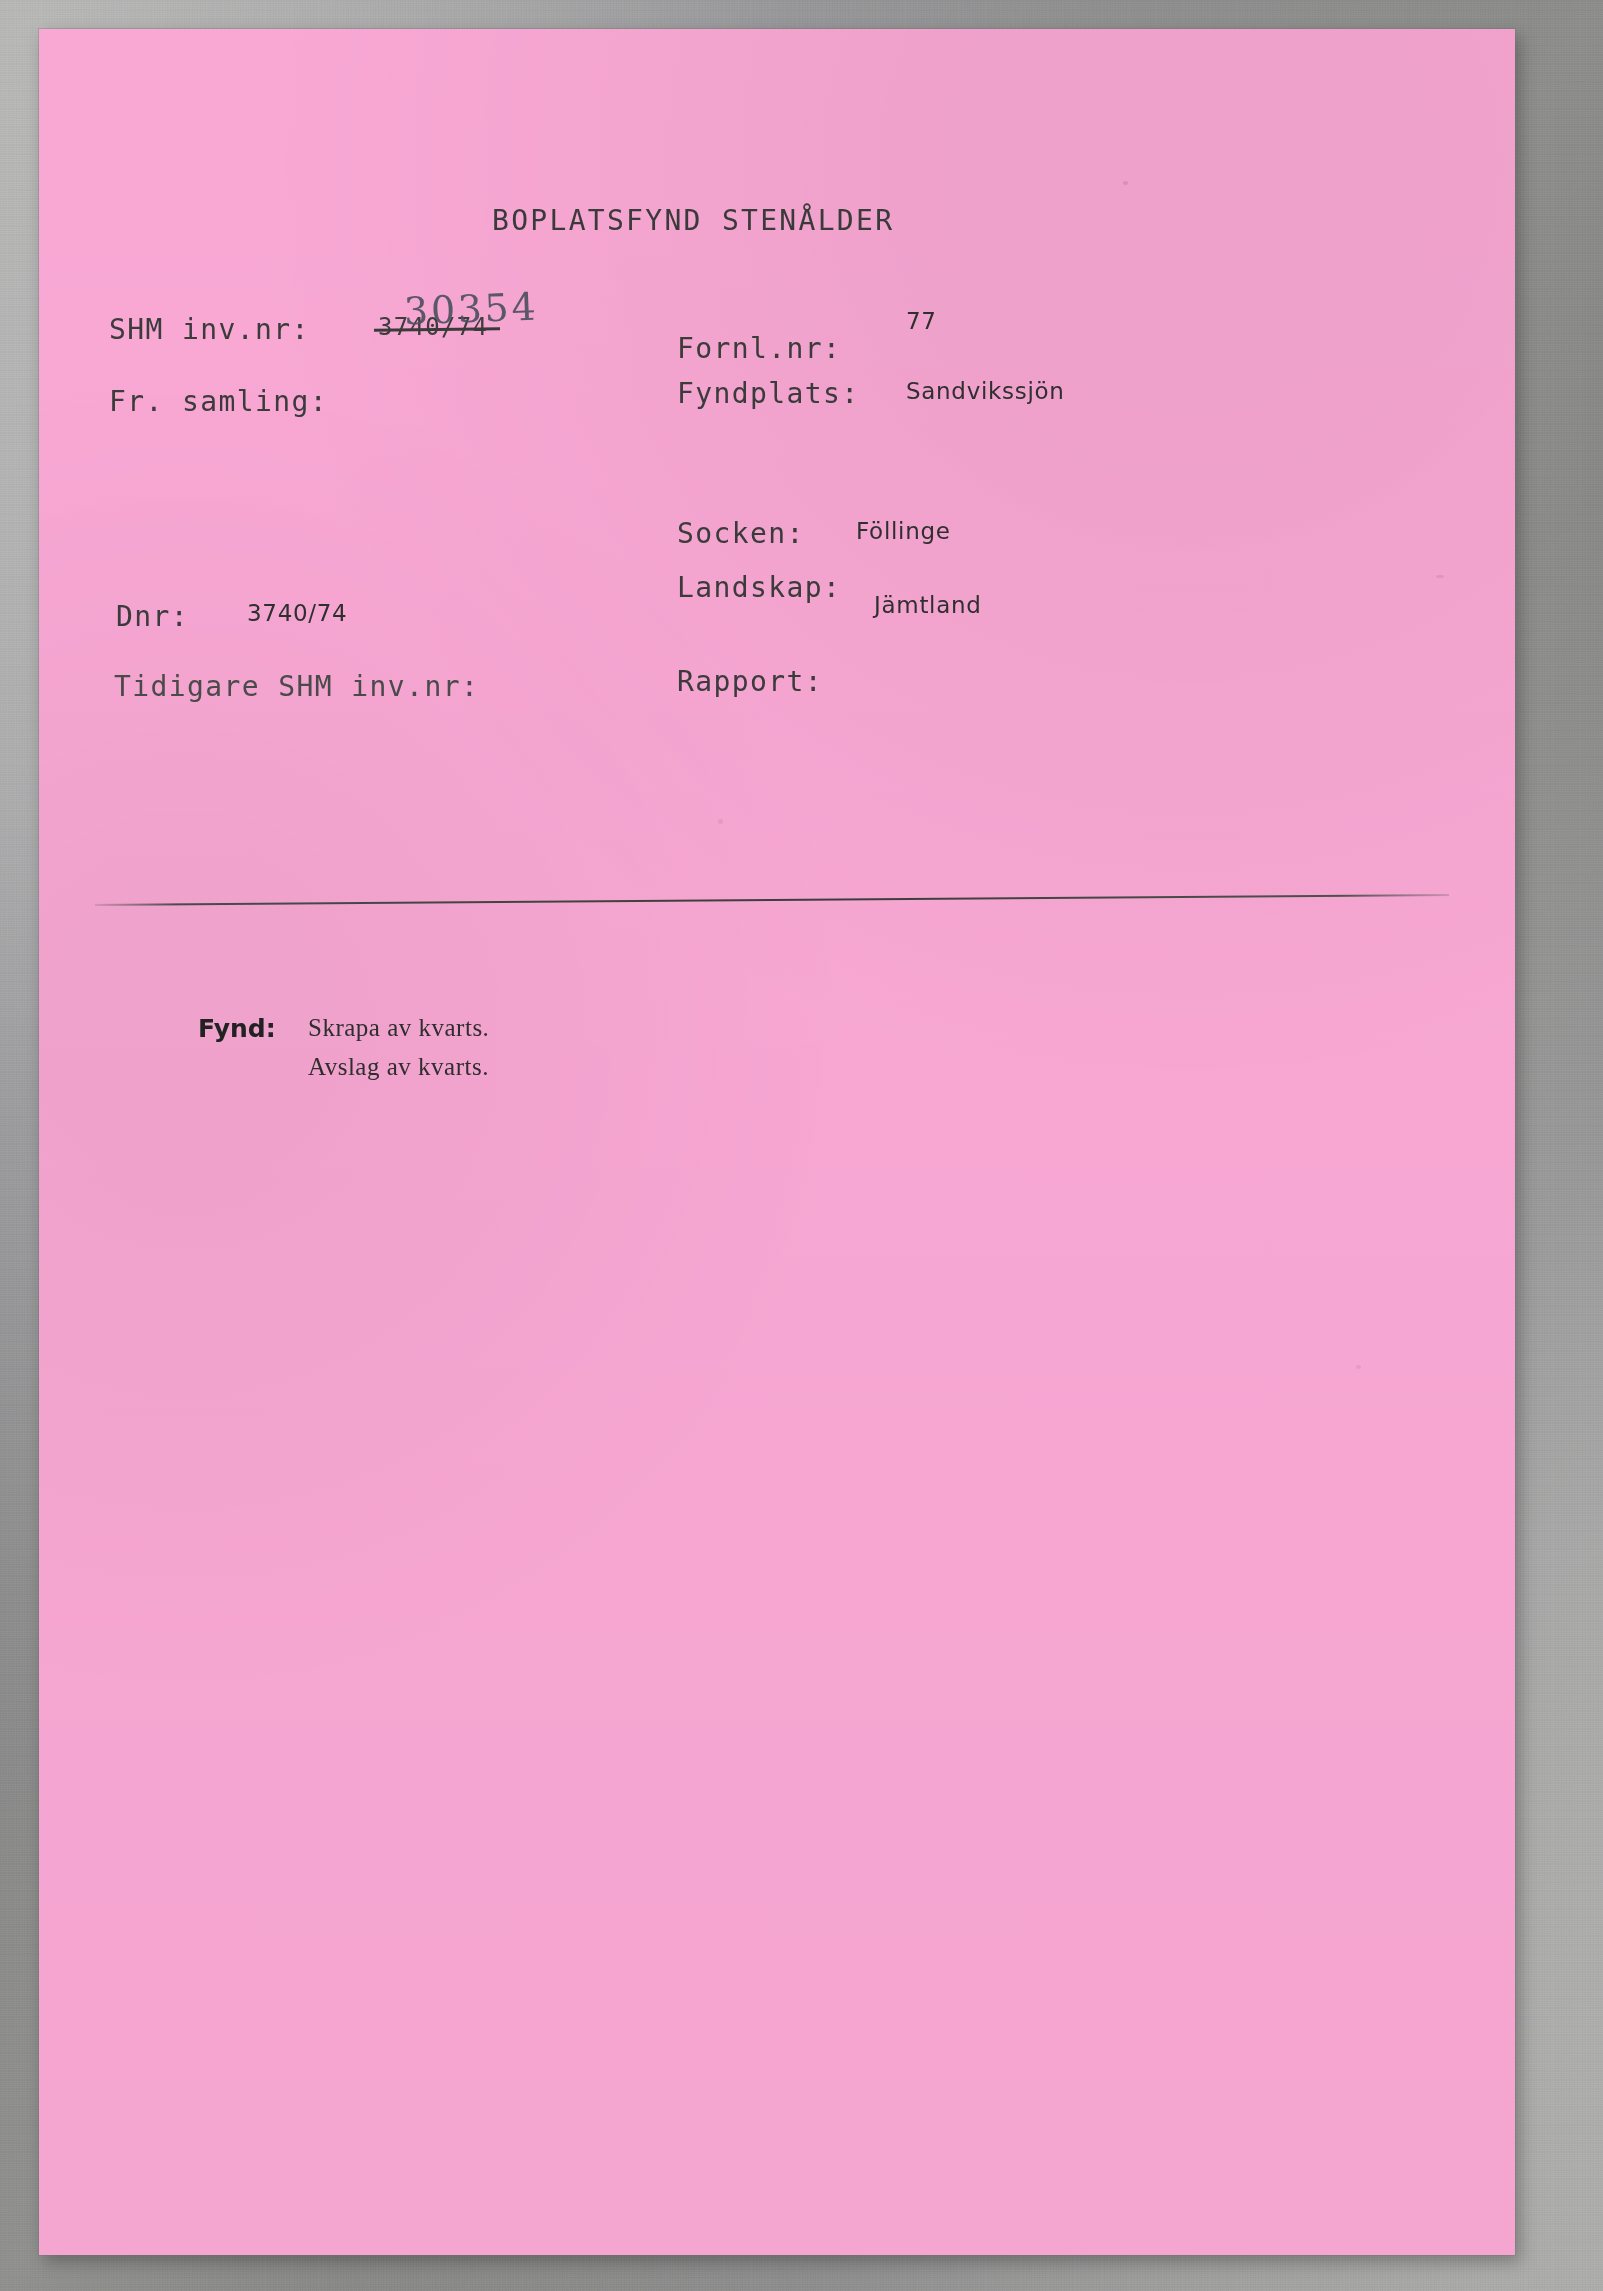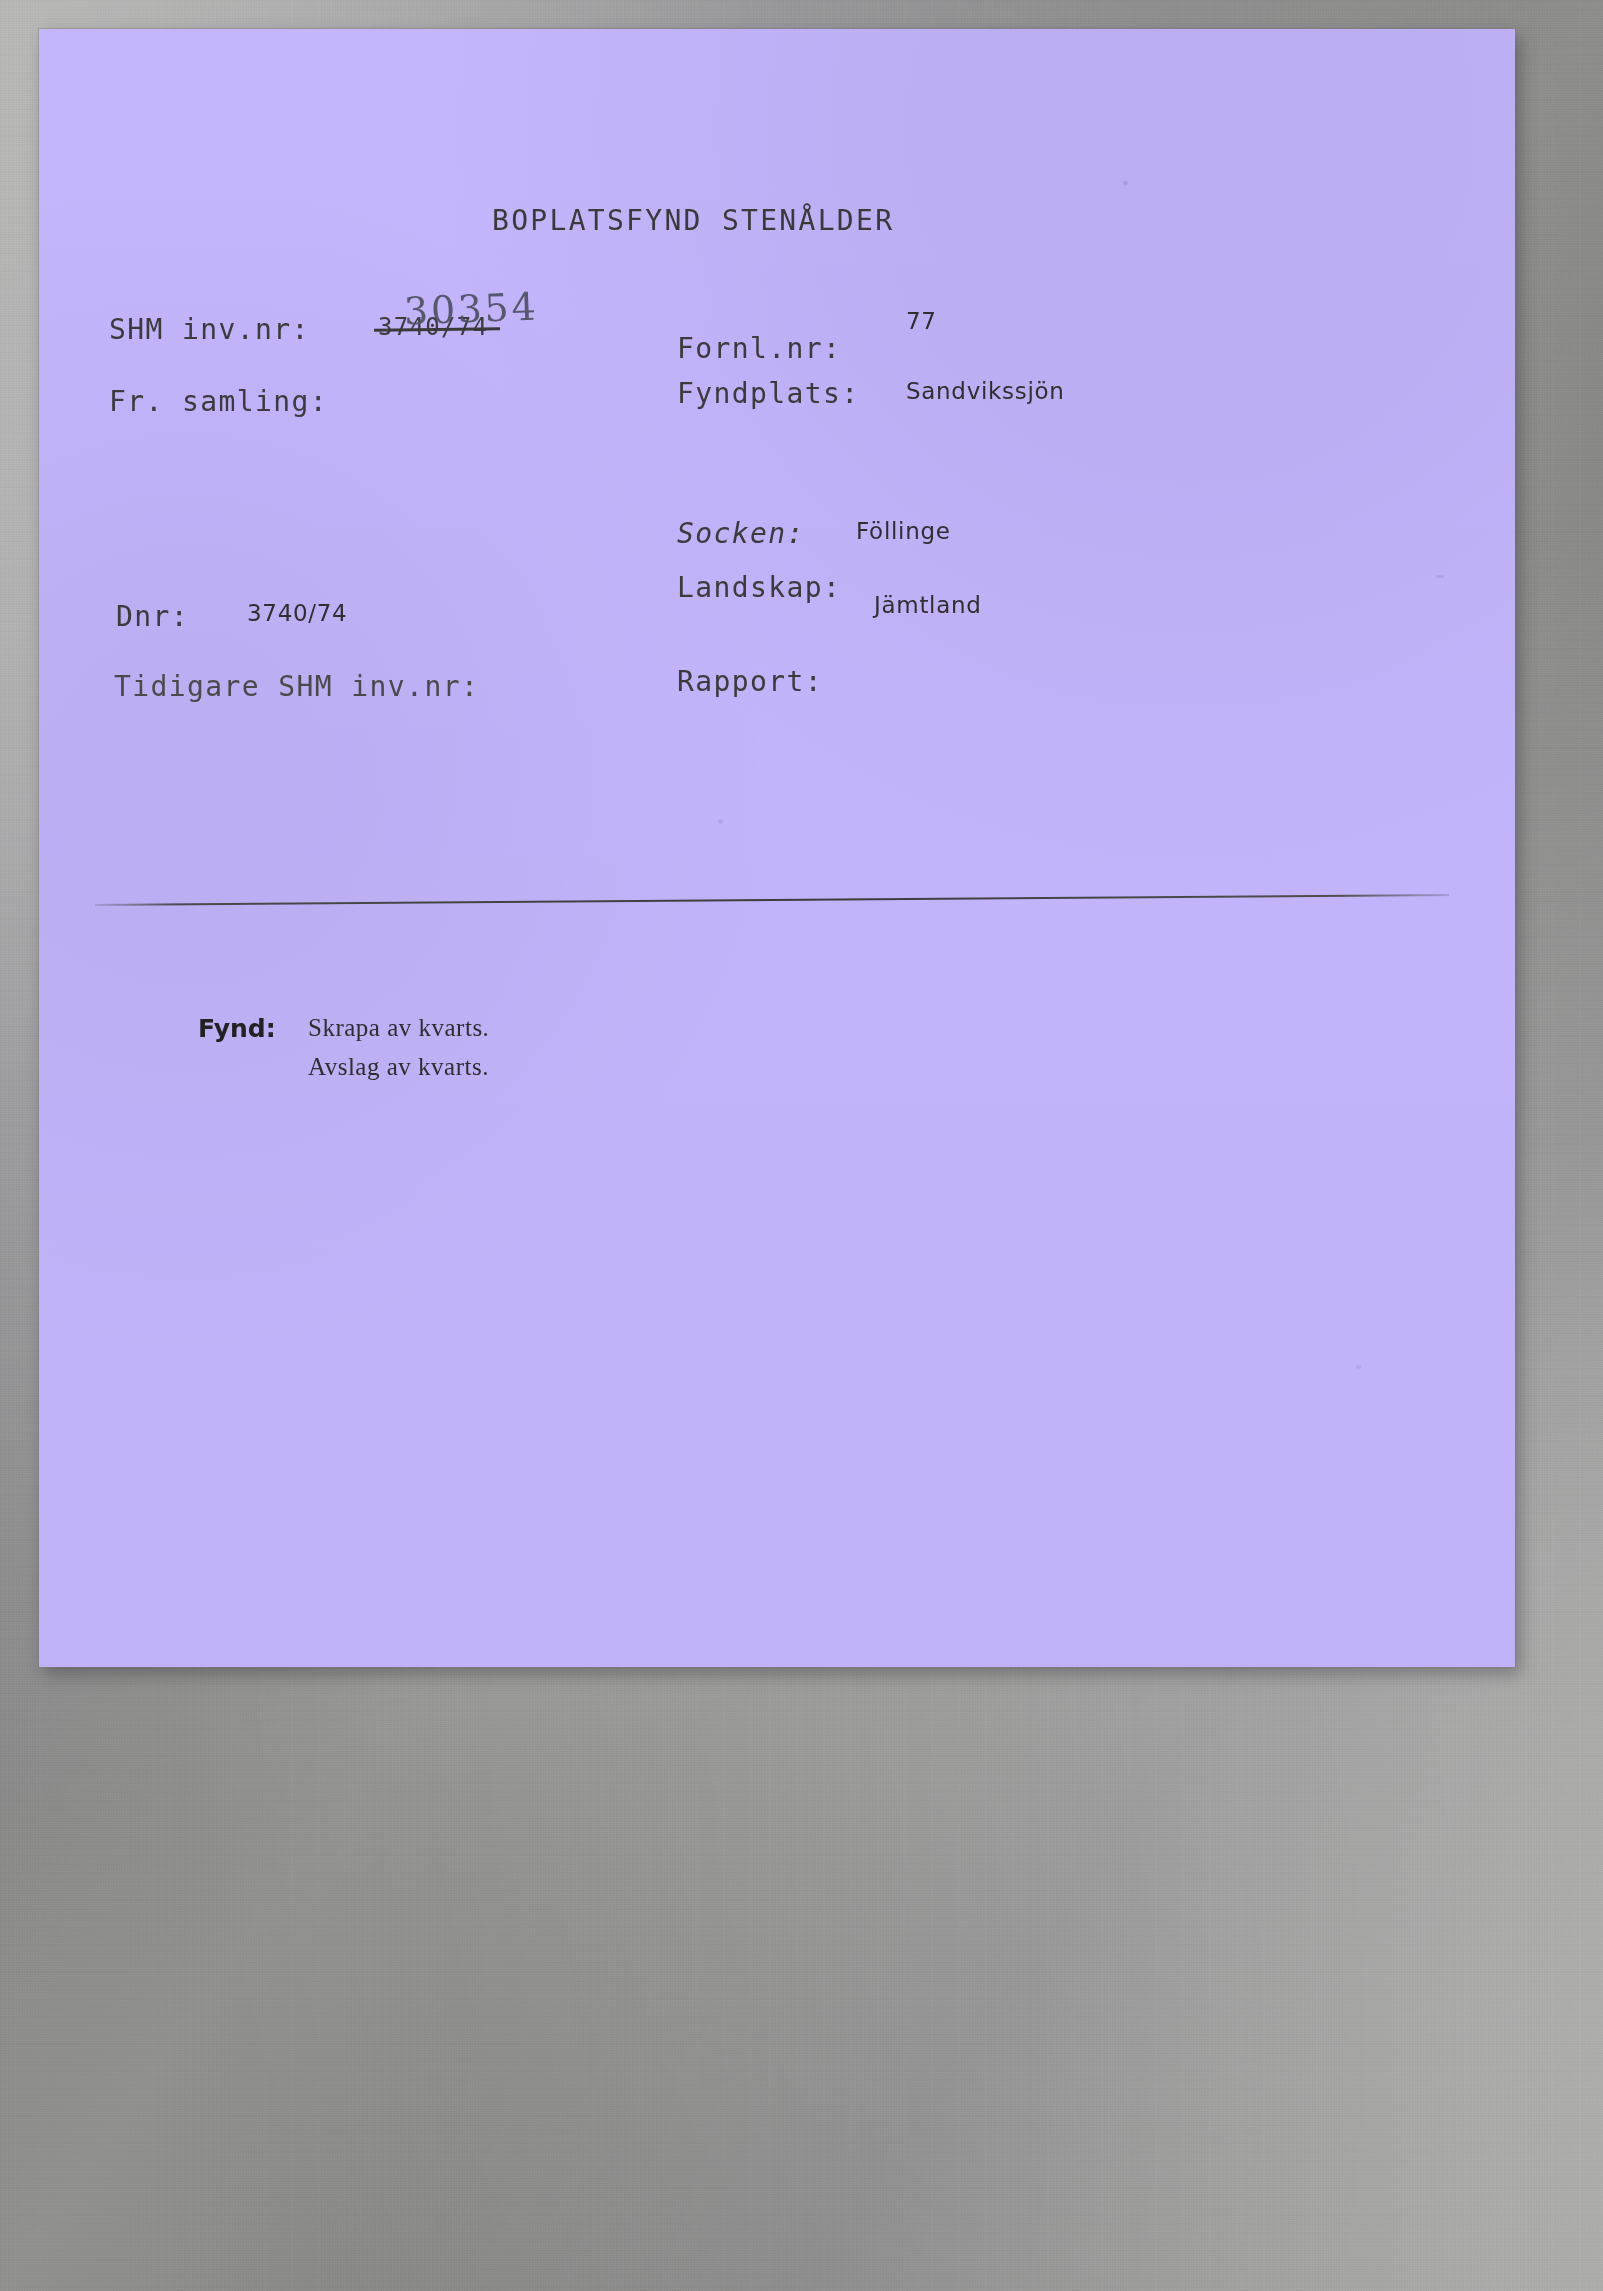--- a/index.html
+++ b/index.html
@@ -34,22 +34,22 @@
       repeating-linear-gradient(0deg, rgba(0,0,0,0.05) 0 0.9px, rgba(255,255,255,0.04) 0.9px 1.8px),
       repeating-linear-gradient(90deg, rgba(0,0,0,0.04) 0 0.9px, rgba(255,255,255,0.03) 0.9px 2.7px);
   }
 
   
   .paper {
     position: absolute;
     left: 39px;
     top: 29px;
     width: 1476px;
-    height: 1638px;
-    background: #c4b5fd;
+    height: 2226px;
+    background: #f9a8d4;
     box-shadow: 0 0 0 0.9px rgba(120,120,120,0.35), 5.4px 7.2px 16px rgba(0,0,0,0.28);
   }
   .paper-tone {
     position: absolute;
     inset: 0;
     pointer-events: none;
     background:
       radial-gradient(circle at 78% 6%, rgba(0,0,0,0.045) 0 10%, rgba(0,0,0,0) 40%),
       radial-gradient(circle at 10% 45%, rgba(0,0,0,0.03) 0 8%, rgba(0,0,0,0) 38%),
       linear-gradient(180deg, rgba(255,255,255,0) 0%, rgba(0,0,0,0.018) 100%);
@@ -202,21 +202,21 @@
     <div class="val" style="left:208px; top:571px;">3740/74</div>
 
     <div class="f light" style="left:75px; top:641px;">Tidigare SHM inv.nr:</div>
 
     <div class="f" style="left:638px; top:279px;margin-top:24px;">Fornl.nr:</div>
     <div class="val" style="left:867px; top:279px;">77</div>
 
     <div class="f" style="left:638px; top:348px;">Fyndplats:</div>
     <div class="val" style="left:867px; top:349px;">Sandvikssjön</div>
 
-    <div class="f" style="left:638px; top:488px;font-style:italic;">Socken:</div>
+    <div class="f" style="left:638px; top:488px;">Socken:</div>
     <div class="val" style="left:817px; top:489px;">Föllinge</div>
 
     <div class="f" style="left:638px; top:542px;">Landskap:</div>
     <div class="val" style="left:835px; top:563px;">Jämtland</div>
 
     <div class="f" style="left:638px; top:636px;">Rapport:</div>
 
     <div class="rule">
         <i></i>
       </div>

